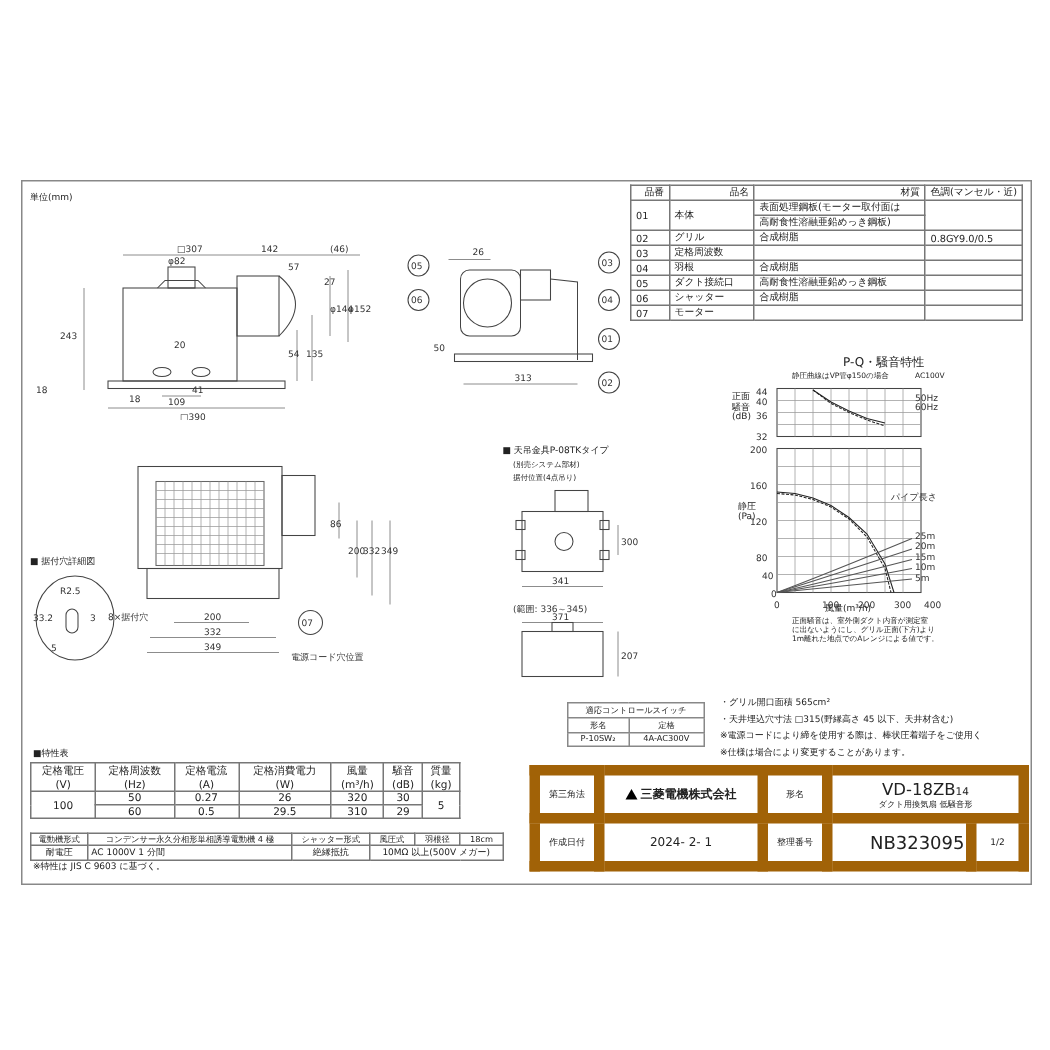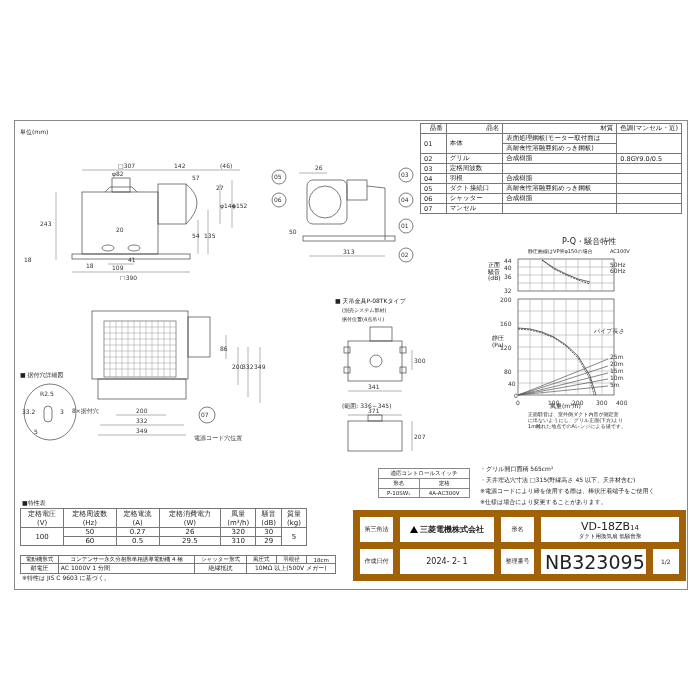--- a/index.html
+++ b/index.html
@@ -71,21 +71,21 @@
         <td></td>
       </tr>
   <tr>
         <td>06</td>
         <td>シャッター</td>
         <td>合成樹脂</td>
         <td></td>
       </tr>
   <tr>
         <td>07</td>
-        <td>マンセル</td>
+        <td>モーター</td>
         <td></td>
         <td></td>
       </tr>
 </tbody>
   </table>
 
 <svg class="drw abs" style="left:20px;top:140px;" width="240" height="140">
   <rect x="62" y="52" width="76" height="62"></rect>
   <rect x="92" y="38" width="18" height="14"></rect>
   <path d="M85 52 L90 47 L112 47 L117 52"></path>
@@ -390,17 +390,17 @@
     <td style="width:34px;font-size:6px">形名</td>
     <td colspan="2">
       <div style="font-size:11px"><span>VD-18ZB</span><span style="font-size:7px">14</span></div>
       <div style="font-size:5.5px">ダクト用換気扇 低騒音形</div>
     </td>
   </tr>
   <tr style="height:32px">
     <td style="font-size:6px">作成日付</td>
     <td style="font-size:8px">2024- 2- 1</td>
     <td style="font-size:6px">整理番号</td>
-    <td style="font-size:19px;text-align:center;padding-left:4px">NB323095</td>
+    <td style="font-size:12px;text-align:right;padding-left:4px">NB323095</td>
     <td style="width:26px;font-size:6px">1/2</td>
   </tr>
 </tbody>
   </table>
 
 </body></html>

